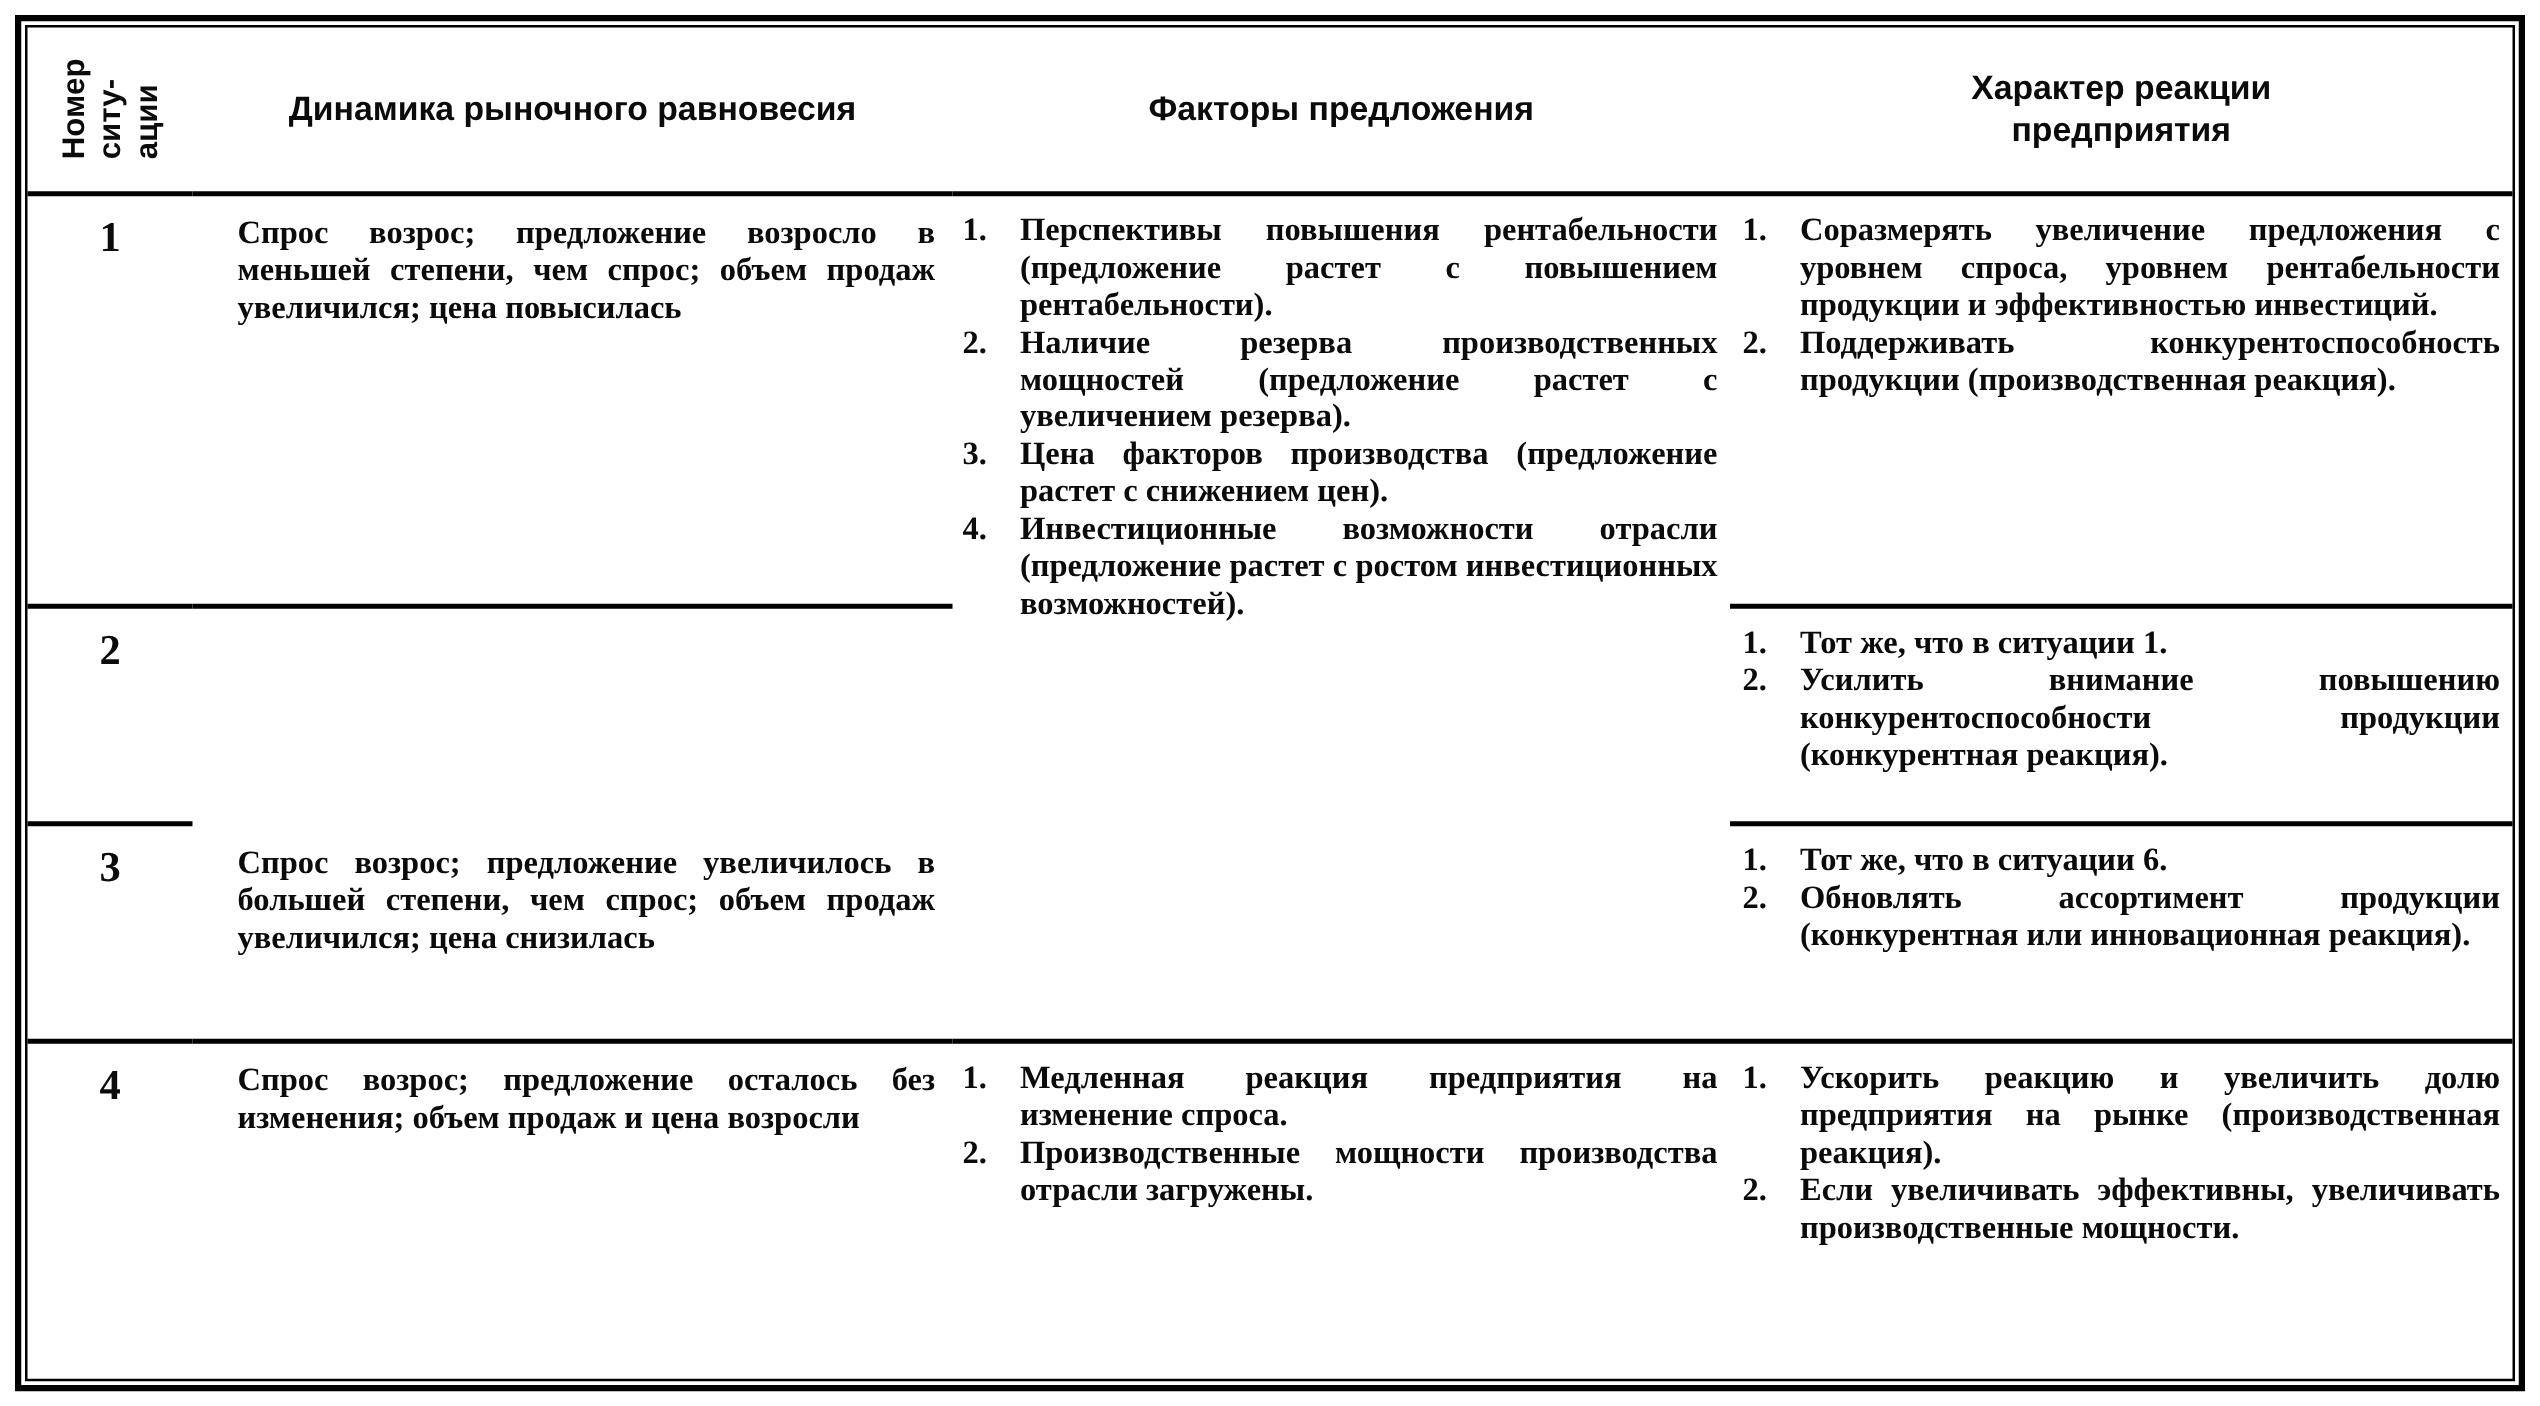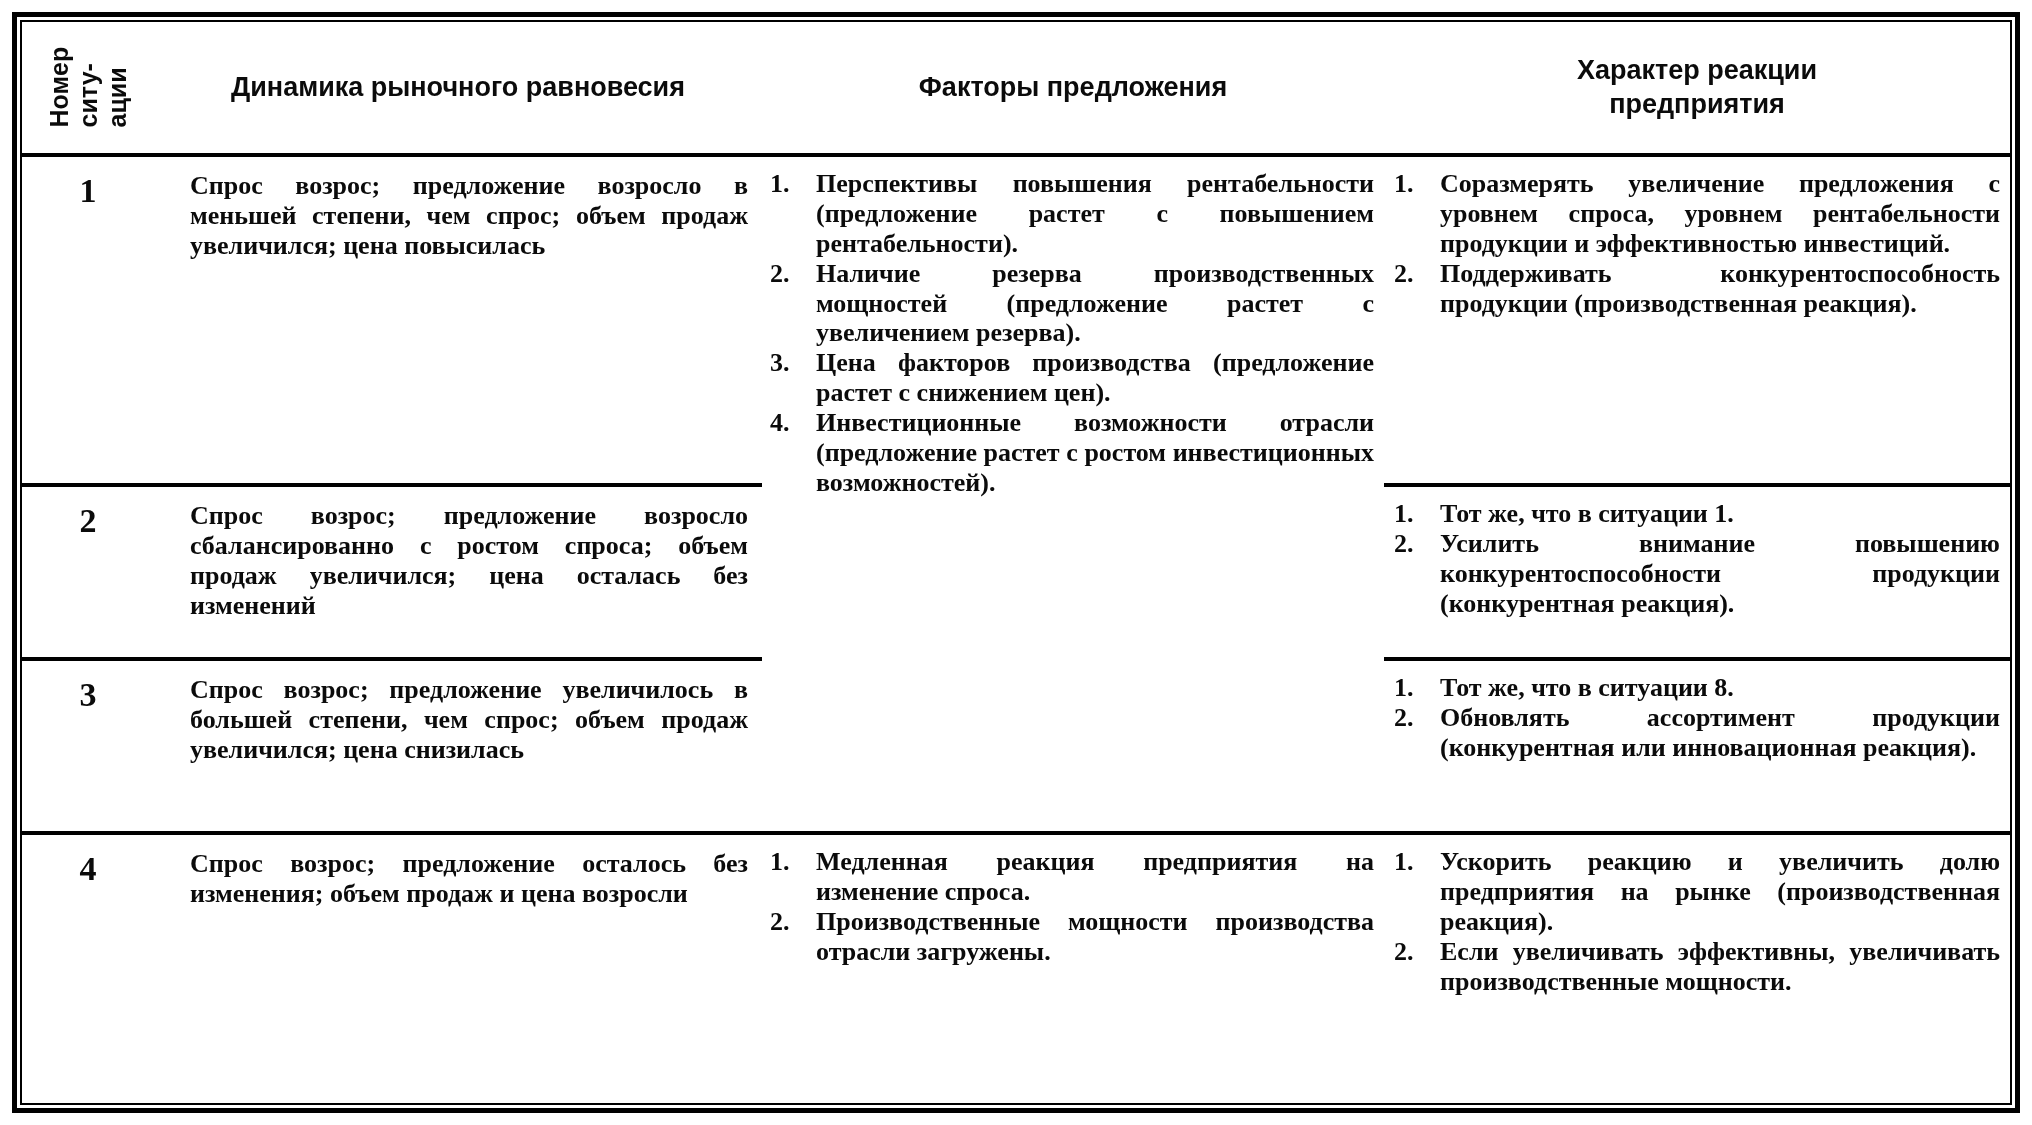--- a/index.html
+++ b/index.html
@@ -102,38 +102,37 @@
             <span class="marker">1.</span>
             <span class="t">Соразмерять увеличение предло­жения с уровнем спроса, уров­нем рентабельности продукции и эффективностью инвестиций.</span>
           </div>
           <div class="li">
             <span class="marker">2.</span>
             <span class="t">Поддерживать конкурентоспо­собность продукции (производ­ственная реакция).</span>
           </div>
         </div>
 
         <div class="cell num bodytxt bb" style="grid-column:1;grid-row:3">2</div>
-        <div class="cell dyn bodytxt bb" style="grid-column:2;grid-row:3">Спрос возрос; предложение воз­росло сбалансированно с ростом спроса; объем продаж увеличил­ся; цена осталась без изменений</div>
         <div class="cell rxcell bodytxt bb" style="grid-column:4;grid-row:3">
           <div class="li">
             <span class="marker">1.</span>
             <span class="t"><span>Тот же, что в </span><span class="it">ситуации 1.</span></span>
           </div>
           <div class="li">
             <span class="marker">2.</span>
             <span class="t">Усилить внимание повышению конкурентоспособности продук­ции (конкурентная реакция).</span>
           </div>
         </div>
 
         <div class="cell num bodytxt bb" style="grid-column:1;grid-row:4">3</div>
         <div class="cell dyn bodytxt bb" style="grid-column:2;grid-row:4">Спрос возрос; предложение уве­личилось в большей степени, чем спрос; объем продаж увеличил­ся; цена снизилась</div>
         <div class="cell rxcell bodytxt bb" style="grid-column:4;grid-row:4">
           <div class="li">
             <span class="marker">1.</span>
-            <span class="t"><span>Тот же, что в </span><span class="it">ситуации 8.</span></span>
+            <span class="t"><span>Тот же, что в </span><span class="it">ситуации 6.</span></span>
           </div>
           <div class="li">
             <span class="marker">2.</span>
             <span class="t">Обновлять ассортимент продук­ции (конкурентная или иннова­ционная реакция).</span>
           </div>
         </div>
 
         <div class="cell num bodytxt" style="grid-column:1;grid-row:5">4</div>
         <div class="cell dyn bodytxt" style="grid-column:2;grid-row:5">Спрос возрос; предложение оста­лось без изменения; объем про­даж и цена возросли</div>
         <div class="cell listcell bodytxt" style="grid-column:3;grid-row:5">

